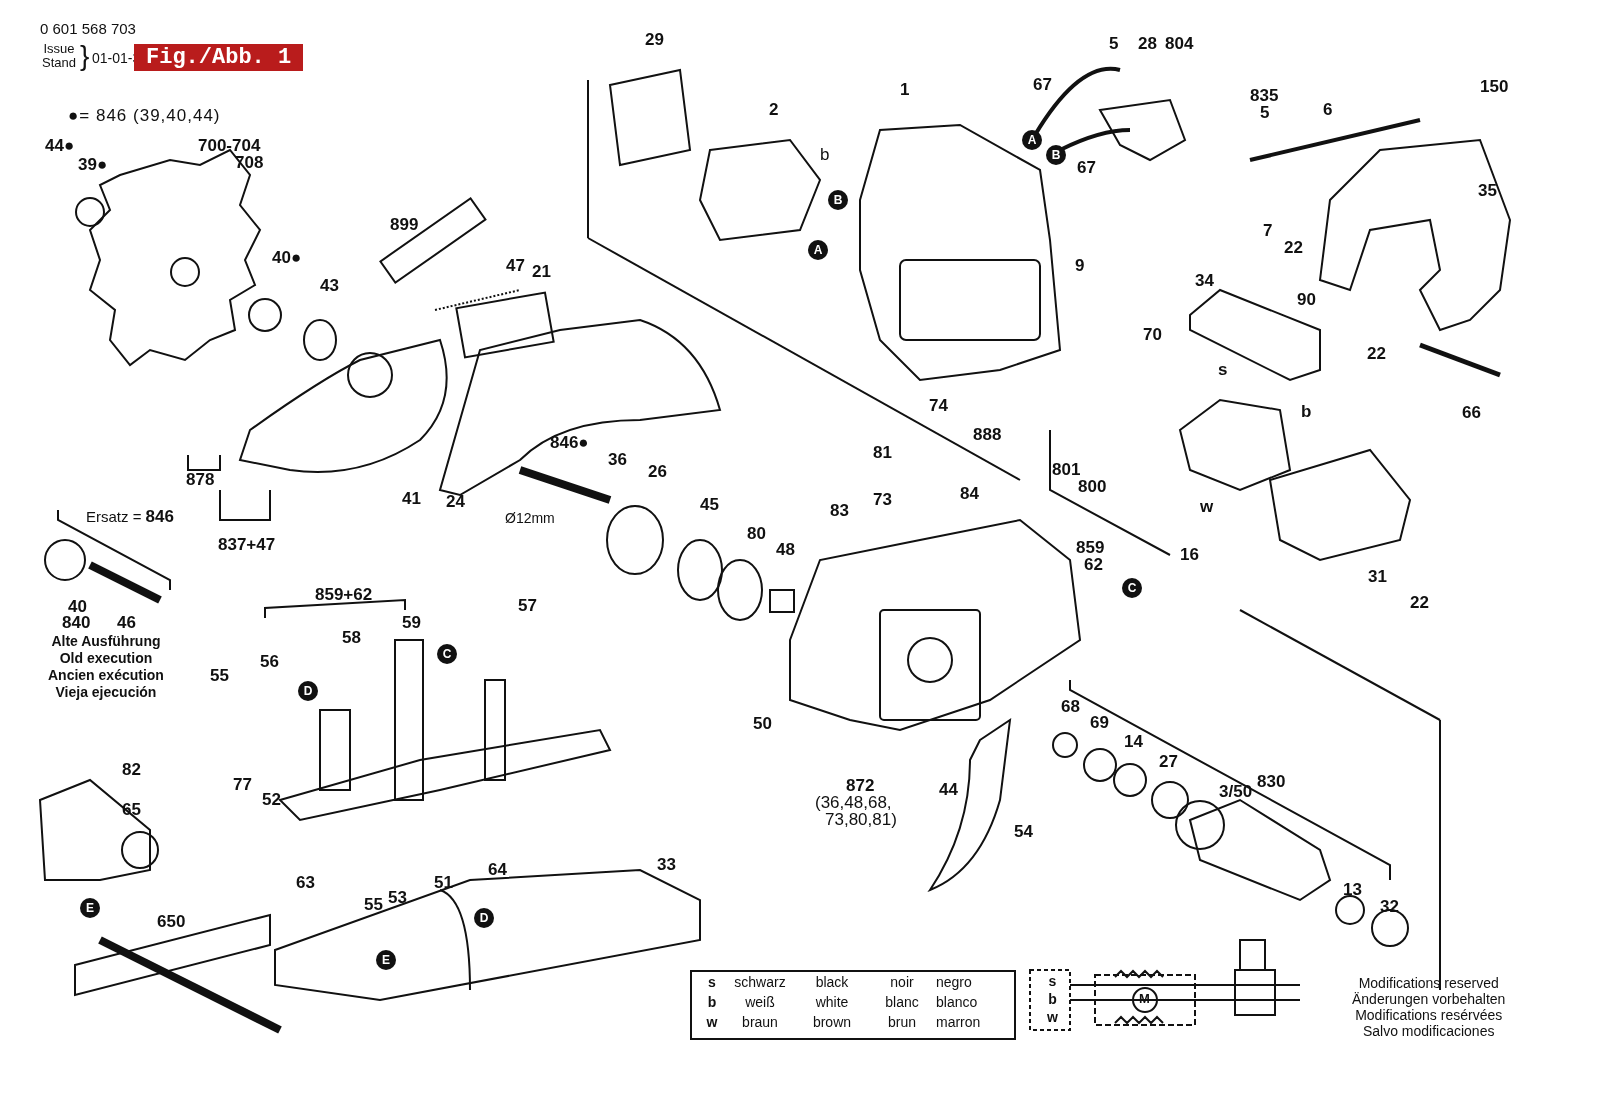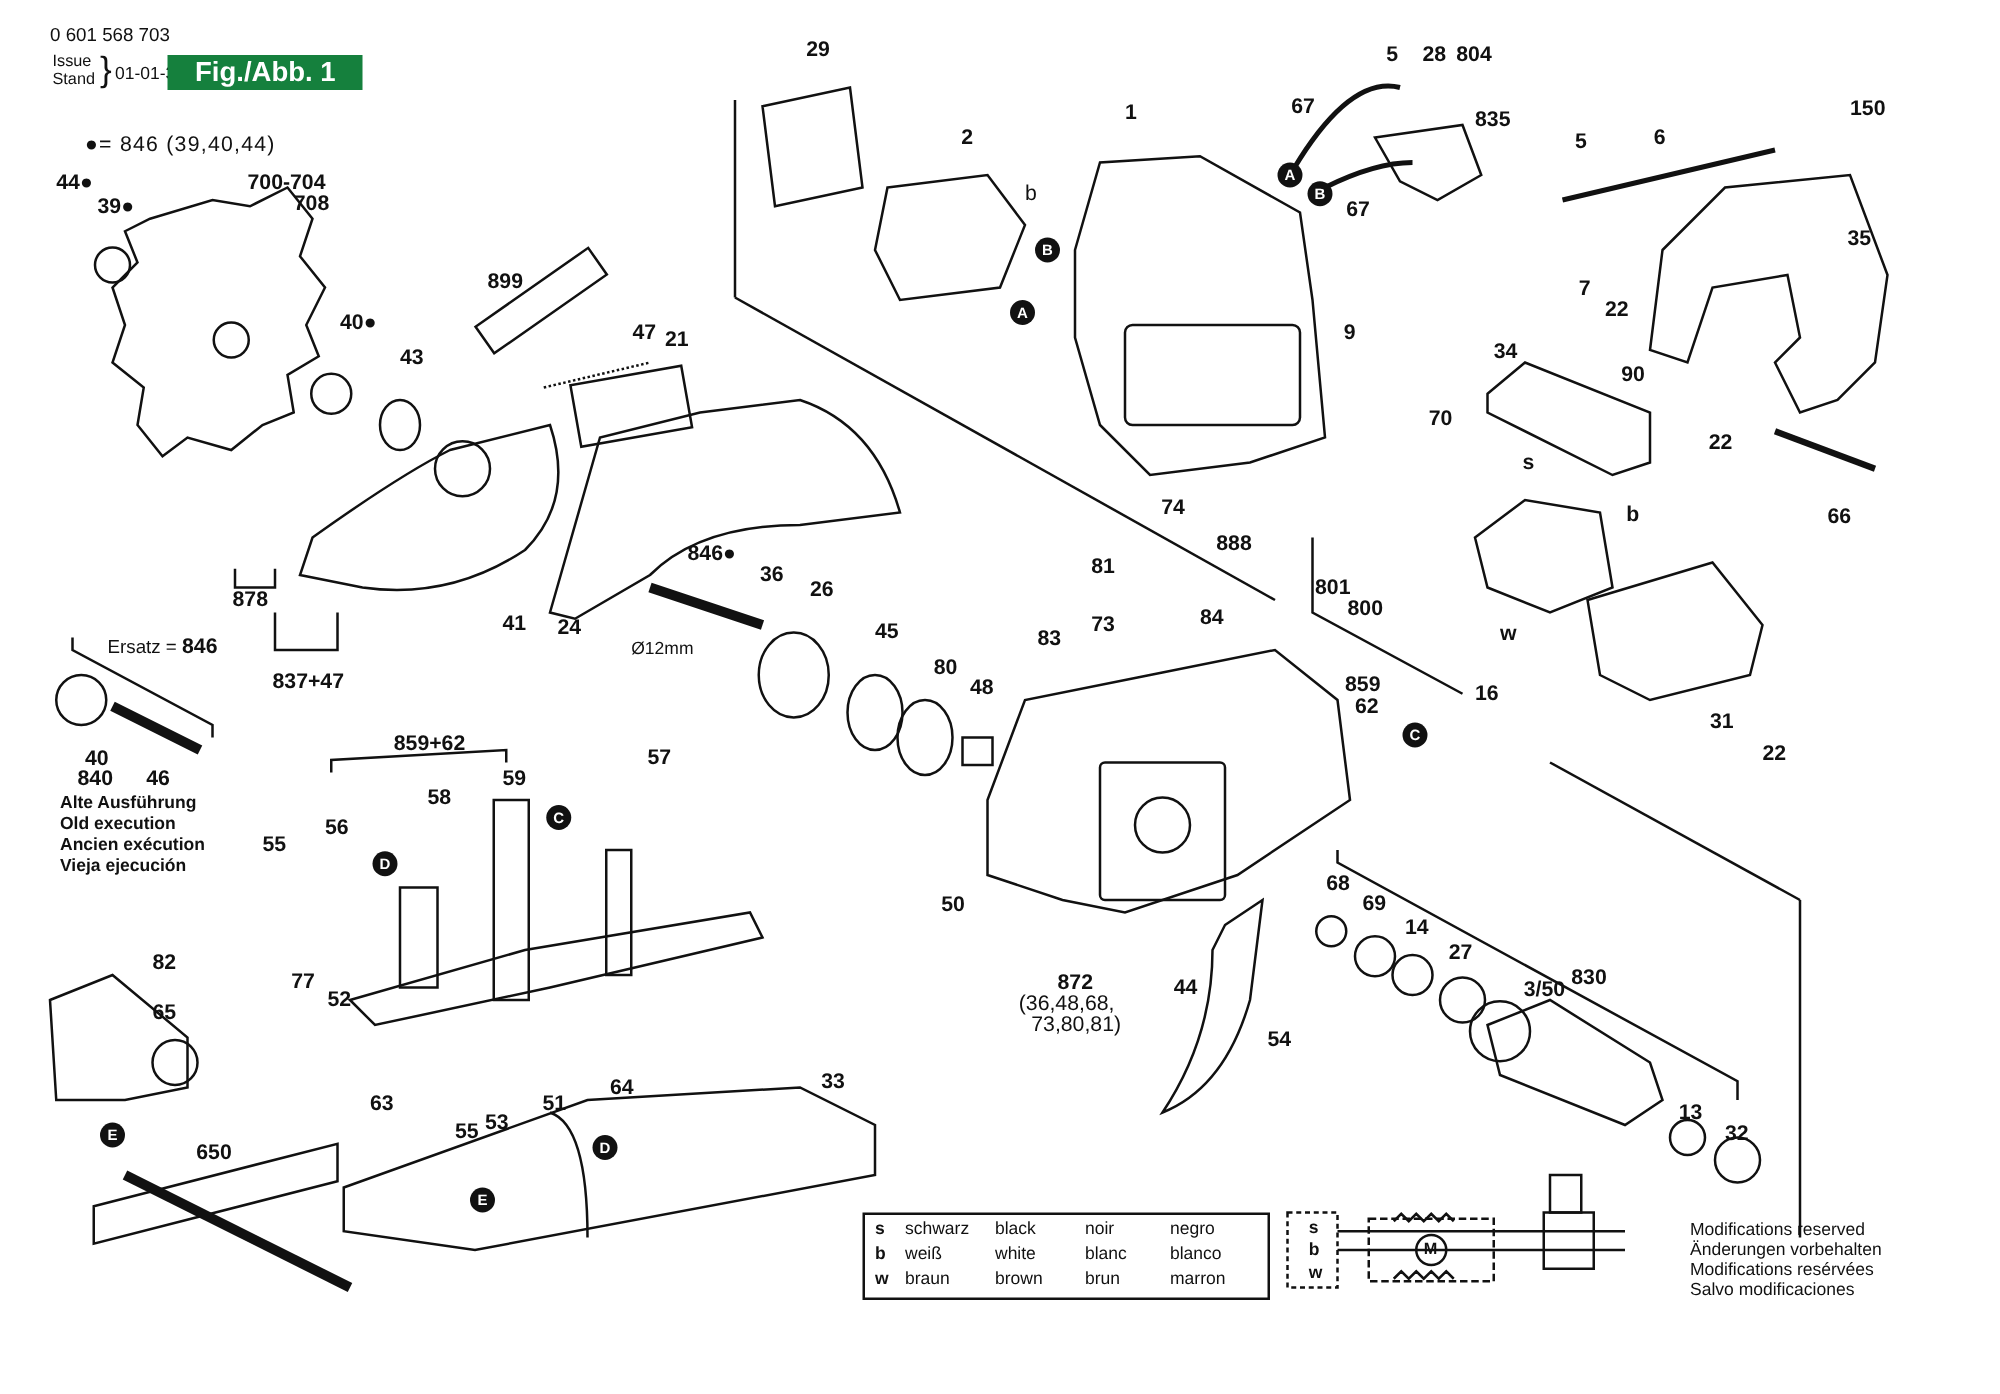--- a/index.html
+++ b/index.html
@@ -1,22 +1,22 @@
 <!DOCTYPE html>
 <html><head>
 <meta charset="utf-8">
 <style>
   html,body{margin:0;padding:0;background:#fff;}
   body{width:1600px;height:1115px;position:relative;overflow:hidden;font-family:"Liberation Sans",sans-serif;color:#111;}
-  .abs{position:absolute;}
+  .abs{position:absolute;text-align:center;}
   .hdr-num{left:40px;top:20px;font-size:15px;}
   .issue{left:42px;top:42px;font-size:13px;line-height:14px;}
   .brace{left:80px;top:42px;font-size:28px;line-height:28px;font-weight:300;}
   .issue-date{left:92px;top:50px;font-size:14px;}
-  .fig-badge{left:134px;top:44px;background:#15803d;color:#fff;font-weight:bold;font-size:22px;padding:1px 22px;}
+  .fig-badge{left:134px;top:44px;background:#b91c1c;color:#fff;font-weight:bold;font-size:22px;padding:1px 12px;font-family:Liberation Mono, monospace;}
   .note{left:68px;top:106px;font-size:17px;font-weight:normal;letter-spacing:1px;}
   .lbl{position:absolute;font-size:17px;font-weight:bold;white-space:nowrap;}
   .circ{position:absolute;width:20px;height:20px;border-radius:50%;background:#111;color:#fff;font-size:12px;font-weight:bold;text-align:center;line-height:20px;}
   .small{font-size:14px;font-weight:normal;}
   .old-exec{left:48px;top:633px;font-size:14px;font-weight:bold;line-height:17px;}
   .ersatz{left:86px;top:507px;font-size:15px;}
   .ersatz b{font-size:17px;}
   .legend{left:690px;top:970px;border:2px solid #111;width:322px;height:66px;font-size:14px;}
   .legend-row{display:flex;height:20px;line-height:20px;padding-left:8px;}
   .legend-row span{display:inline-block;}
@@ -147,21 +147,21 @@
 
 <div class="lbl" style="left:645px;top:30px">29</div>
 <div class="lbl" style="left:769px;top:100px">2</div>
 <div class="lbl" style="left:820px;top:145px;font-weight:normal">b</div>
 <div class="lbl" style="left:900px;top:80px">1</div>
 <div class="lbl" style="left:1109px;top:34px">5</div>
 <div class="lbl" style="left:1138px;top:34px">28</div>
 <div class="lbl" style="left:1165px;top:34px">804</div>
 <div class="lbl" style="left:1033px;top:75px">67</div>
 <div class="lbl" style="left:1077px;top:158px">67</div>
-<div class="lbl" style="left:1180px;top:86px">835</div>
+<div class="lbl" style="left:1250px;top:86px">835</div>
 <div class="lbl" style="left:1260px;top:103px">5</div>
 <div class="lbl" style="left:1323px;top:100px">6</div>
 <div class="lbl" style="left:1480px;top:77px">150</div>
 <div class="lbl" style="left:1263px;top:221px">7</div>
 <div class="lbl" style="left:1284px;top:238px">22</div>
 <div class="lbl" style="left:1478px;top:181px">35</div>
 <div class="lbl" style="left:1075px;top:256px">9</div>
 <div class="lbl" style="left:1195px;top:271px">34</div>
 <div class="lbl" style="left:1297px;top:290px">90</div>
 <div class="lbl" style="left:1367px;top:344px">22</div>

